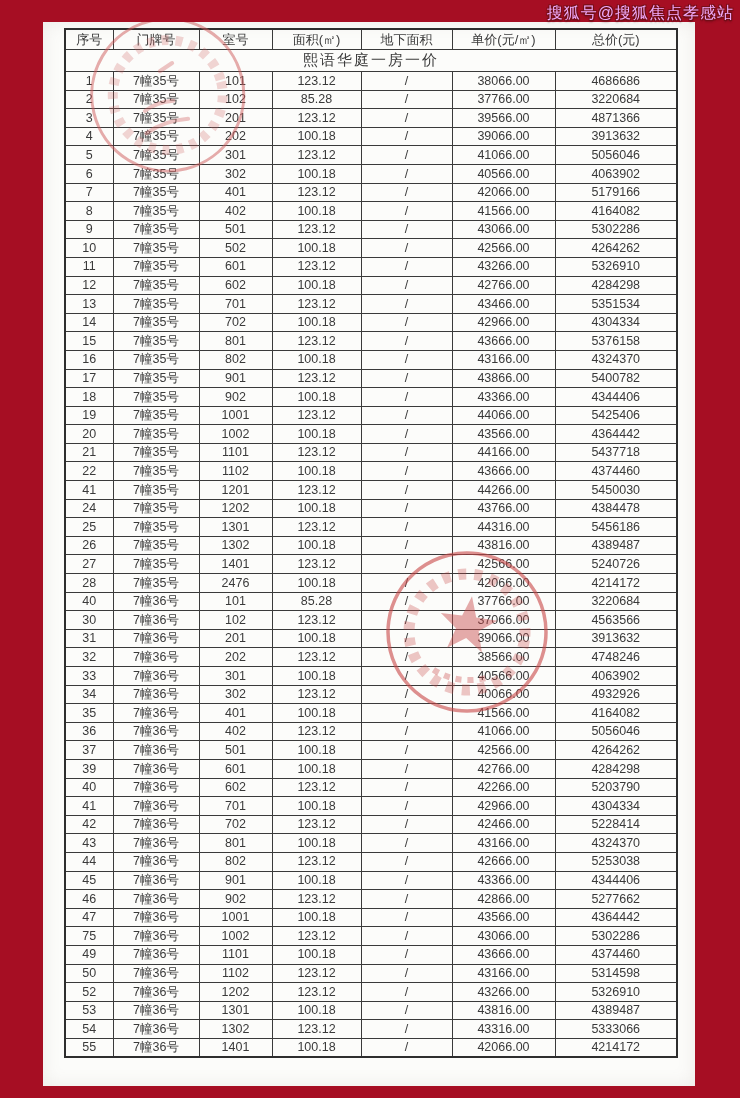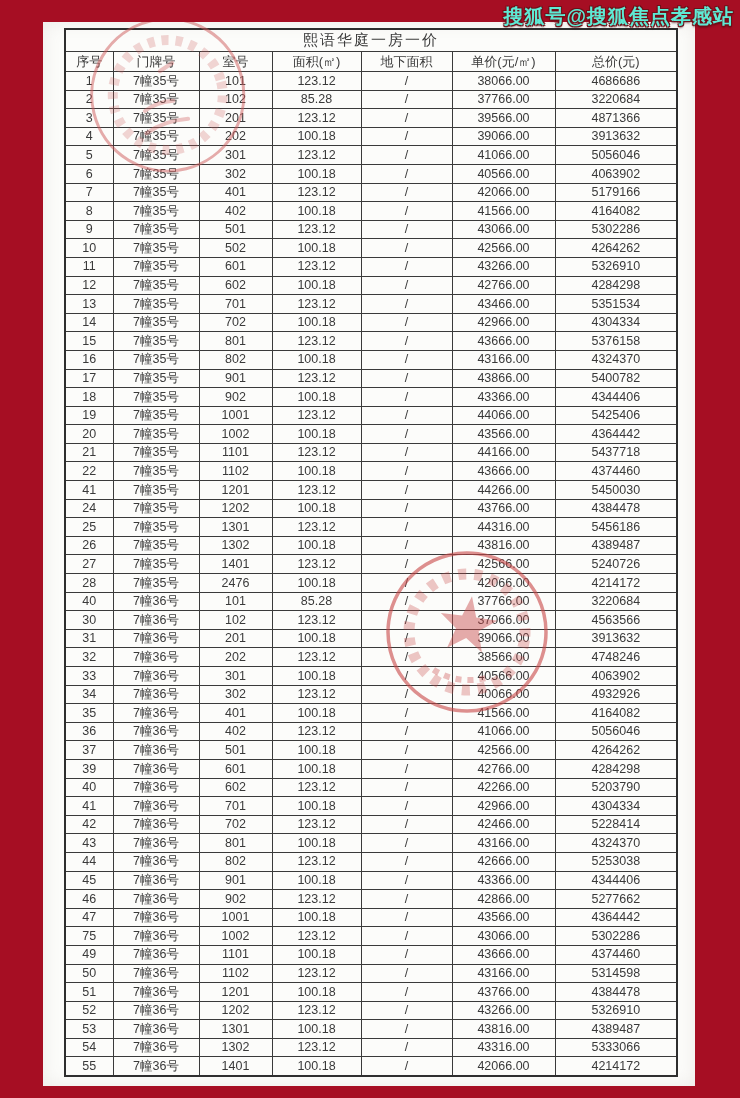--- a/index.html
+++ b/index.html
@@ -3,21 +3,21 @@
 <meta charset="utf-8">
 <style>
   html,body { margin:0; padding:0; background:#888; }
   .frame {
     position:relative; width:740px; height:1098px;
     background:#a60e23; overflow:hidden;
     font-family:"Liberation Sans","DejaVu Sans",sans-serif;
   }
   .watermark {
     position:absolute; top:3px; right:6px; z-index:5;
-    font-size:20px; font-weight:bold; letter-spacing:1px; color:#5eead4;
+    font-size:16px; font-weight:normal; letter-spacing:1px; color:#f0abfc;
     text-shadow:1px 1px 0 #701018, -1px -1px 0 #701018, 1px -1px 0 #701018,
                 -1px 1px 0 #701018, 0 2px 2px rgba(60,8,12,.6);
   }
   .page {
     position:absolute; left:43px; top:22px; width:652px; height:1064px;
     background:#fcfcfa; overflow:hidden;
     box-shadow:inset 0 0 18px rgba(120,110,100,.12);
   }
   table.doc-table {
     position:absolute; left:21px; top:6px; width:612px;
@@ -49,31 +49,31 @@
         <col style="width:48px">
           <col style="width:86px">
           <col style="width:73px">
         <col style="width:89px">
           <col style="width:91px">
           <col style="width:103px">
         <col style="width:122px">
       </colgroup>
       <thead>
         <tr>
-          <td class="title-cell" colspan="7">熙语华庭一房一价</td>
-        </tr>
-        <tr>
           <th class="col-h">序号</th>
           <th class="col-h">门牌号</th>
           <th class="col-h">室号</th>
           <th class="col-h">面积(㎡)</th>
           <th class="col-h">地下面积</th>
           <th class="col-h">单价(元/㎡)</th>
           <th class="col-h">总价(元)</th>
         </tr>
+        <tr>
+          <td class="title-cell" colspan="7">熙语华庭一房一价</td>
+        </tr>
       </thead>
       <tbody>
           <tr>
         <td>1</td>
         <td>7幢35号</td>
         <td>101</td>
         <td>123.12</td>
         <td>/</td>
         <td>38066.00</td>
         <td>4686686</td>
@@ -502,29 +502,20 @@
         <td>4374460</td>
       </tr>
           <tr>
         <td>50</td>
         <td>7幢36号</td>
         <td>1102</td>
         <td>123.12</td>
         <td>/</td>
         <td>43166.00</td>
         <td>5314598</td>
-      </tr>
-          <tr>
-        <td>51</td>
-        <td>7幢36号</td>
-        <td>1201</td>
-        <td>100.18</td>
-        <td>/</td>
-        <td>43766.00</td>
-        <td>4384478</td>
       </tr>
           <tr>
         <td>52</td>
         <td>7幢36号</td>
         <td>1202</td>
         <td>123.12</td>
         <td>/</td>
         <td>43266.00</td>
         <td>5326910</td>
       </tr>

